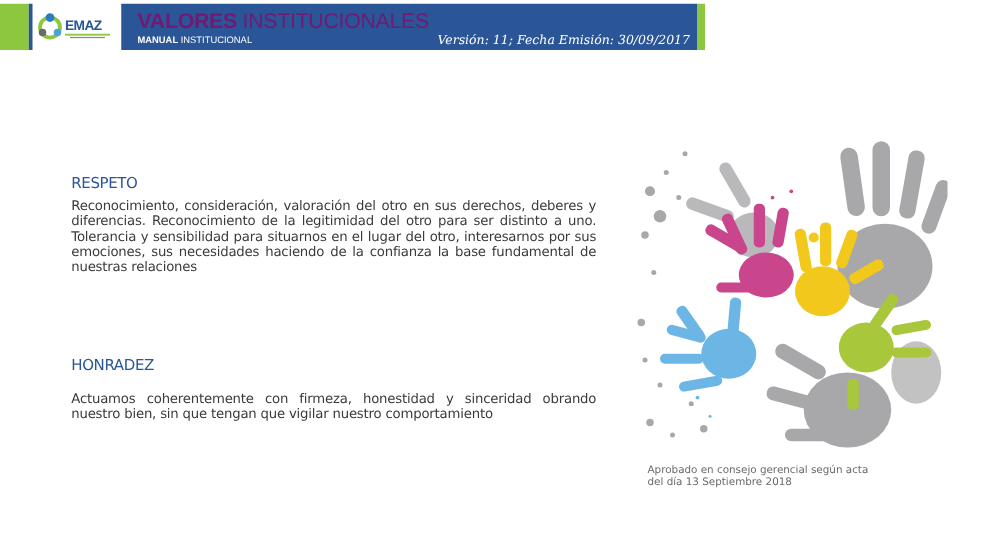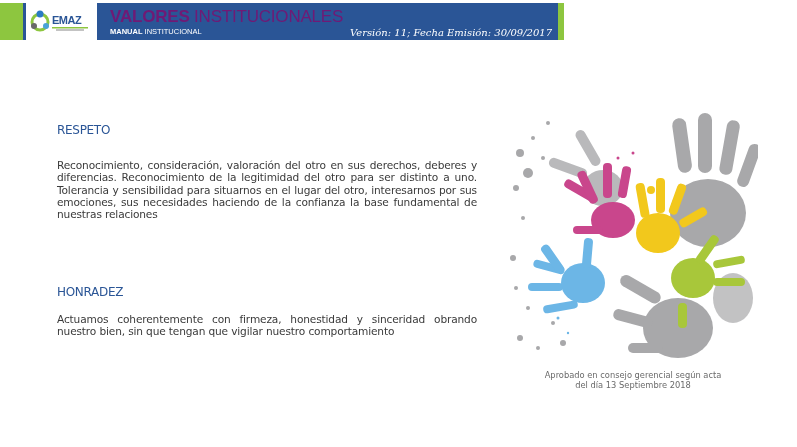--- a/index.html
+++ b/index.html
@@ -18,21 +18,21 @@
     .subtitle b { font-weight:bold; }
     .version { position:absolute; right:245px; top:27px; color:#ffffff; font-family:"DejaVu Serif", serif; font-style:italic; font-size:10px; white-space:nowrap; }
     .logo-zipa { position:absolute; left:620px; top:10px; width:110px; height:28px; }
     .zipa-t1 { position:absolute; left:26px; top:2px; font-family:"Liberation Sans", sans-serif; font-weight:bold; font-size:7px; color:#222; white-space:nowrap; }
     .zipa-t2 { position:absolute; left:26px; top:11px; font-family:"DejaVu Serif", serif; font-style:italic; font-size:6.5px; color:#c0392b; white-space:nowrap; }
 
     .sec-title { position:absolute; left:57px; color:#2a5596; font-family:"DejaVu Sans", sans-serif; font-size:12px; letter-spacing:-0.3px; }
     .sec-body { position:absolute; left:57px; width:420px; color:#3a3a3a; font-family:"DejaVu Sans", sans-serif; font-size:10.6px; line-height:12.3px; text-align:justify; letter-spacing:-0.15px; }
 
     .hands { position:absolute; left:508px; top:108px; width:250px; height:252px; }
-    .caption { position:absolute; left:518px; top:370px; width:230px; text-align:center; color:#6a6a6a; font-family:"DejaVu Sans", sans-serif; font-size:8.3px; line-height:10px; }
+    .caption { position:absolute; left:518px; top:370px; width:230px; text-align:left; color:#6a6a6a; font-family:"DejaVu Sans", sans-serif; font-size:8.3px; line-height:10px; }
   </style>
 </head>
 <body>
 
 <div class="header">
   <div class="green-left"></div>
   <div class="blue-thin"></div>
 
   <div class="logo-emaz">
     <svg width="62" height="26" viewBox="0 0 62 26">
@@ -48,21 +48,21 @@
 
   <div class="blue-bar"></div>
   <div class="green-right"></div>
 
   <div class="title"><b>VALORES</b><span> INSTITUCIONALES</span></div>
   <div class="subtitle"><b>MANUAL</b><span> INSTITUCIONAL</span></div>
   <div class="version">Versión: 11; Fecha Emisión: 30/09/2017</div>
 
 </div>
 
-<div class="sec-title" style="top:123px;">RESPETO</div>
+<div class="sec-title" style="top:139px;">RESPETO</div>
 <div class="sec-body" style="top:159px;">Reconocimiento, consideración, valoración del otro en sus derechos, deberes y diferencias. Reconocimiento de la legitimidad del otro para ser distinto a uno. Tolerancia y sensibilidad para situarnos en el lugar del otro, interesarnos por sus emociones, sus necesidades haciendo de la confianza la base fundamental de nuestras relaciones</div>
 
 <div class="sec-title" style="top:285px;">HONRADEZ</div>
 <div class="sec-body" style="top:313px;">Actuamos coherentemente con firmeza, honestidad y sinceridad obrando nuestro bien, sin que tengan que vigilar nuestro comportamiento</div>
 
 <div class="hands">
   <svg width="250" height="252" viewBox="0 0 250 252">
     <g fill="#a8a8aa">
 
       <ellipse cx="200" cy="105" rx="38" ry="34"></ellipse>

